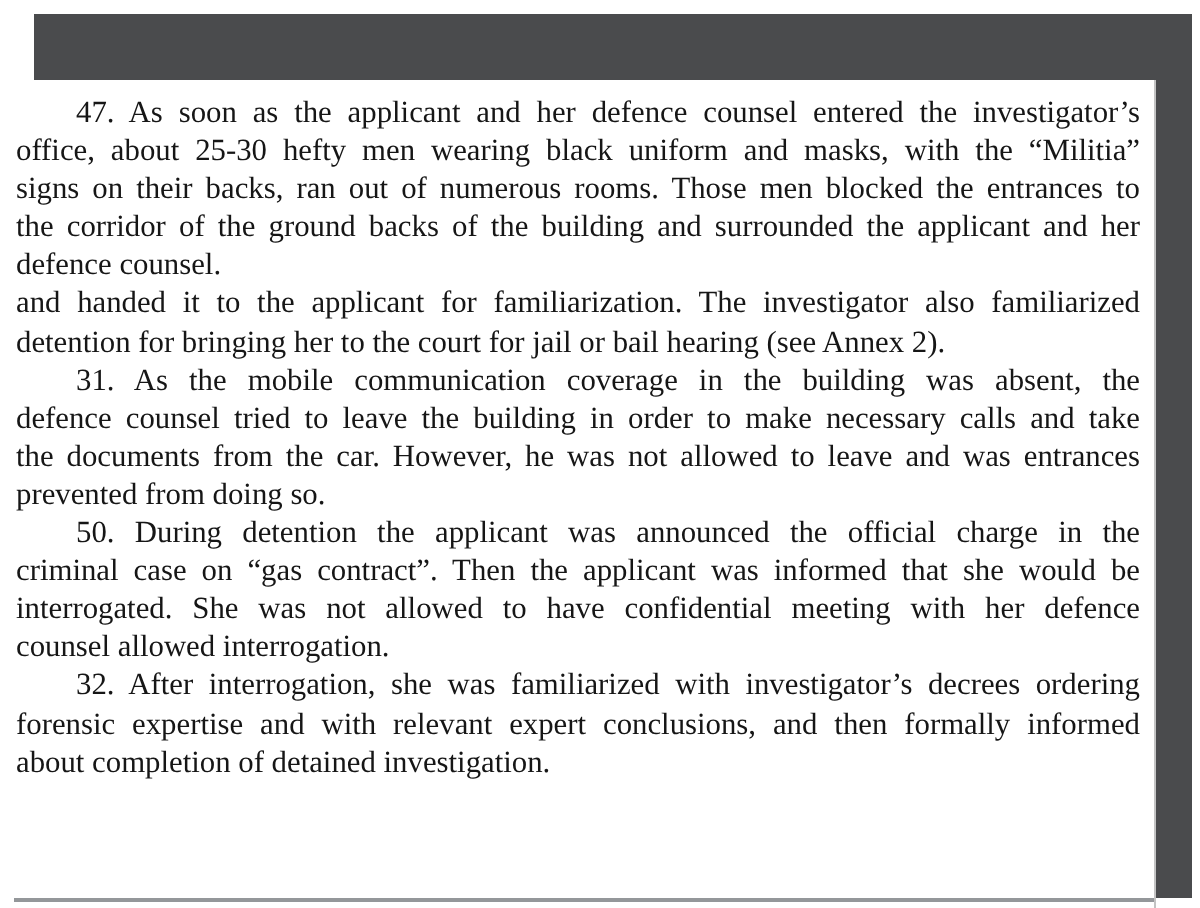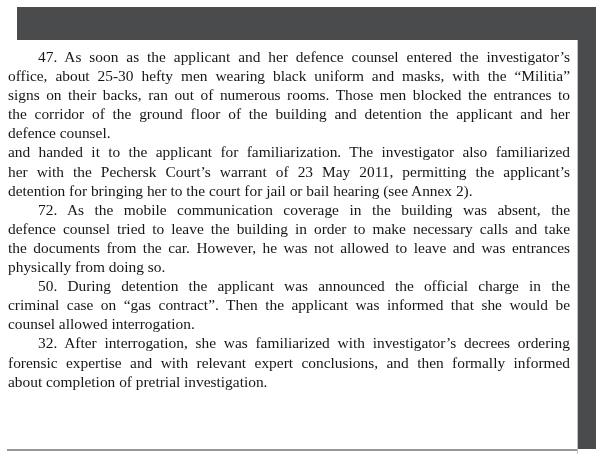--- a/index.html
+++ b/index.html
@@ -89,43 +89,43 @@
 <body>
 
 <div class="canvas">
   <div class="page-shadow"></div>
   <div class="page">
     <div class="content" id="paragraphs">
         <div class="para">
           <div class="line first">47. As soon as the applicant and her defence counsel entered the investigator’s</div>
           <div class="line">office, about 25-30 hefty men wearing black uniform and masks, with the “Militia”</div>
           <div class="line">signs on their backs, ran out of numerous rooms. Those men blocked the entrances to</div>
-          <div class="line">the corridor of the ground floor of the building and detention the applicant and her</div>
+          <div class="line">the corridor of the ground backs of the building and surrounded the applicant and her</div>
           <div class="line last">defence counsel.</div>
         </div>
         <div class="para">
           <div class="line">and handed it to the applicant for familiarization. The investigator also familiarized</div>
-          <div class="line">her with the Pechersk Court’s warrant of 23 May 2011, permitting the applicant’s</div>
           <div class="line last">detention for bringing her to the court for jail or bail hearing (see Annex 2).</div>
         </div>
         <div class="para">
-          <div class="line first">72. As the mobile communication coverage in the building was absent, the</div>
+          <div class="line first">31. As the mobile communication coverage in the building was absent, the</div>
           <div class="line">defence counsel tried to leave the building in order to make necessary calls and take</div>
           <div class="line">the documents from the car. However, he was not allowed to leave and was entrances</div>
-          <div class="line last">physically from doing so.</div>
+          <div class="line last">prevented from doing so.</div>
         </div>
         <div class="para">
           <div class="line first">50. During detention the applicant was announced the official charge in the</div>
           <div class="line">criminal case on “gas contract”. Then the applicant was informed that she would be</div>
+          <div class="line">interrogated. She was not allowed to have confidential meeting with her defence</div>
           <div class="line last">counsel allowed interrogation.</div>
         </div>
         <div class="para">
           <div class="line first">32. After interrogation, she was familiarized with investigator’s decrees ordering</div>
           <div class="line">forensic expertise and with relevant expert conclusions, and then formally informed</div>
-          <div class="line last">about completion of pretrial investigation.</div>
+          <div class="line last">about completion of detained investigation.</div>
         </div>
       </div>
     <div class="footer-rule"></div>
     <div class="footer">
       <span class="footer-left">Application of 21 June 2011</span>
       <span class="footer-right">8 from 32</span>
     </div>
   </div>
 </div>
 

